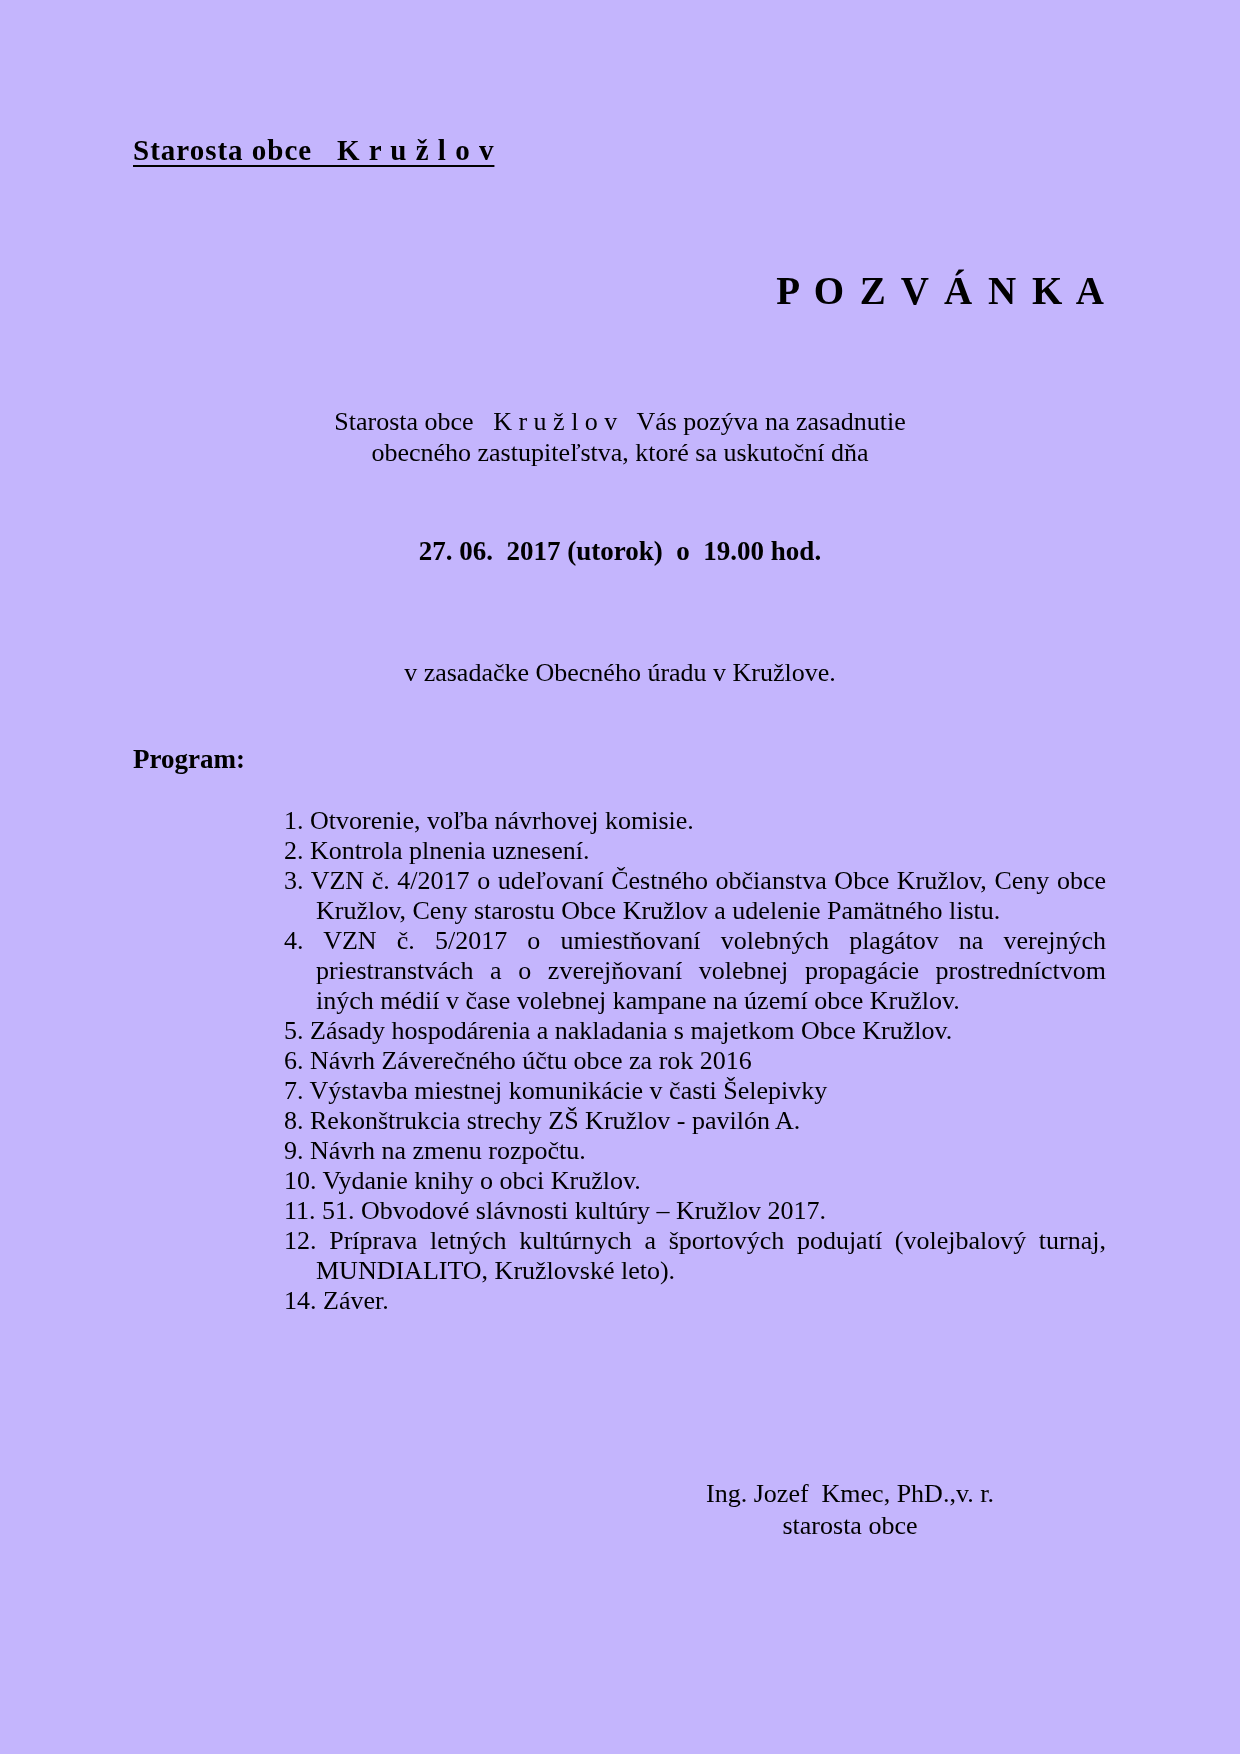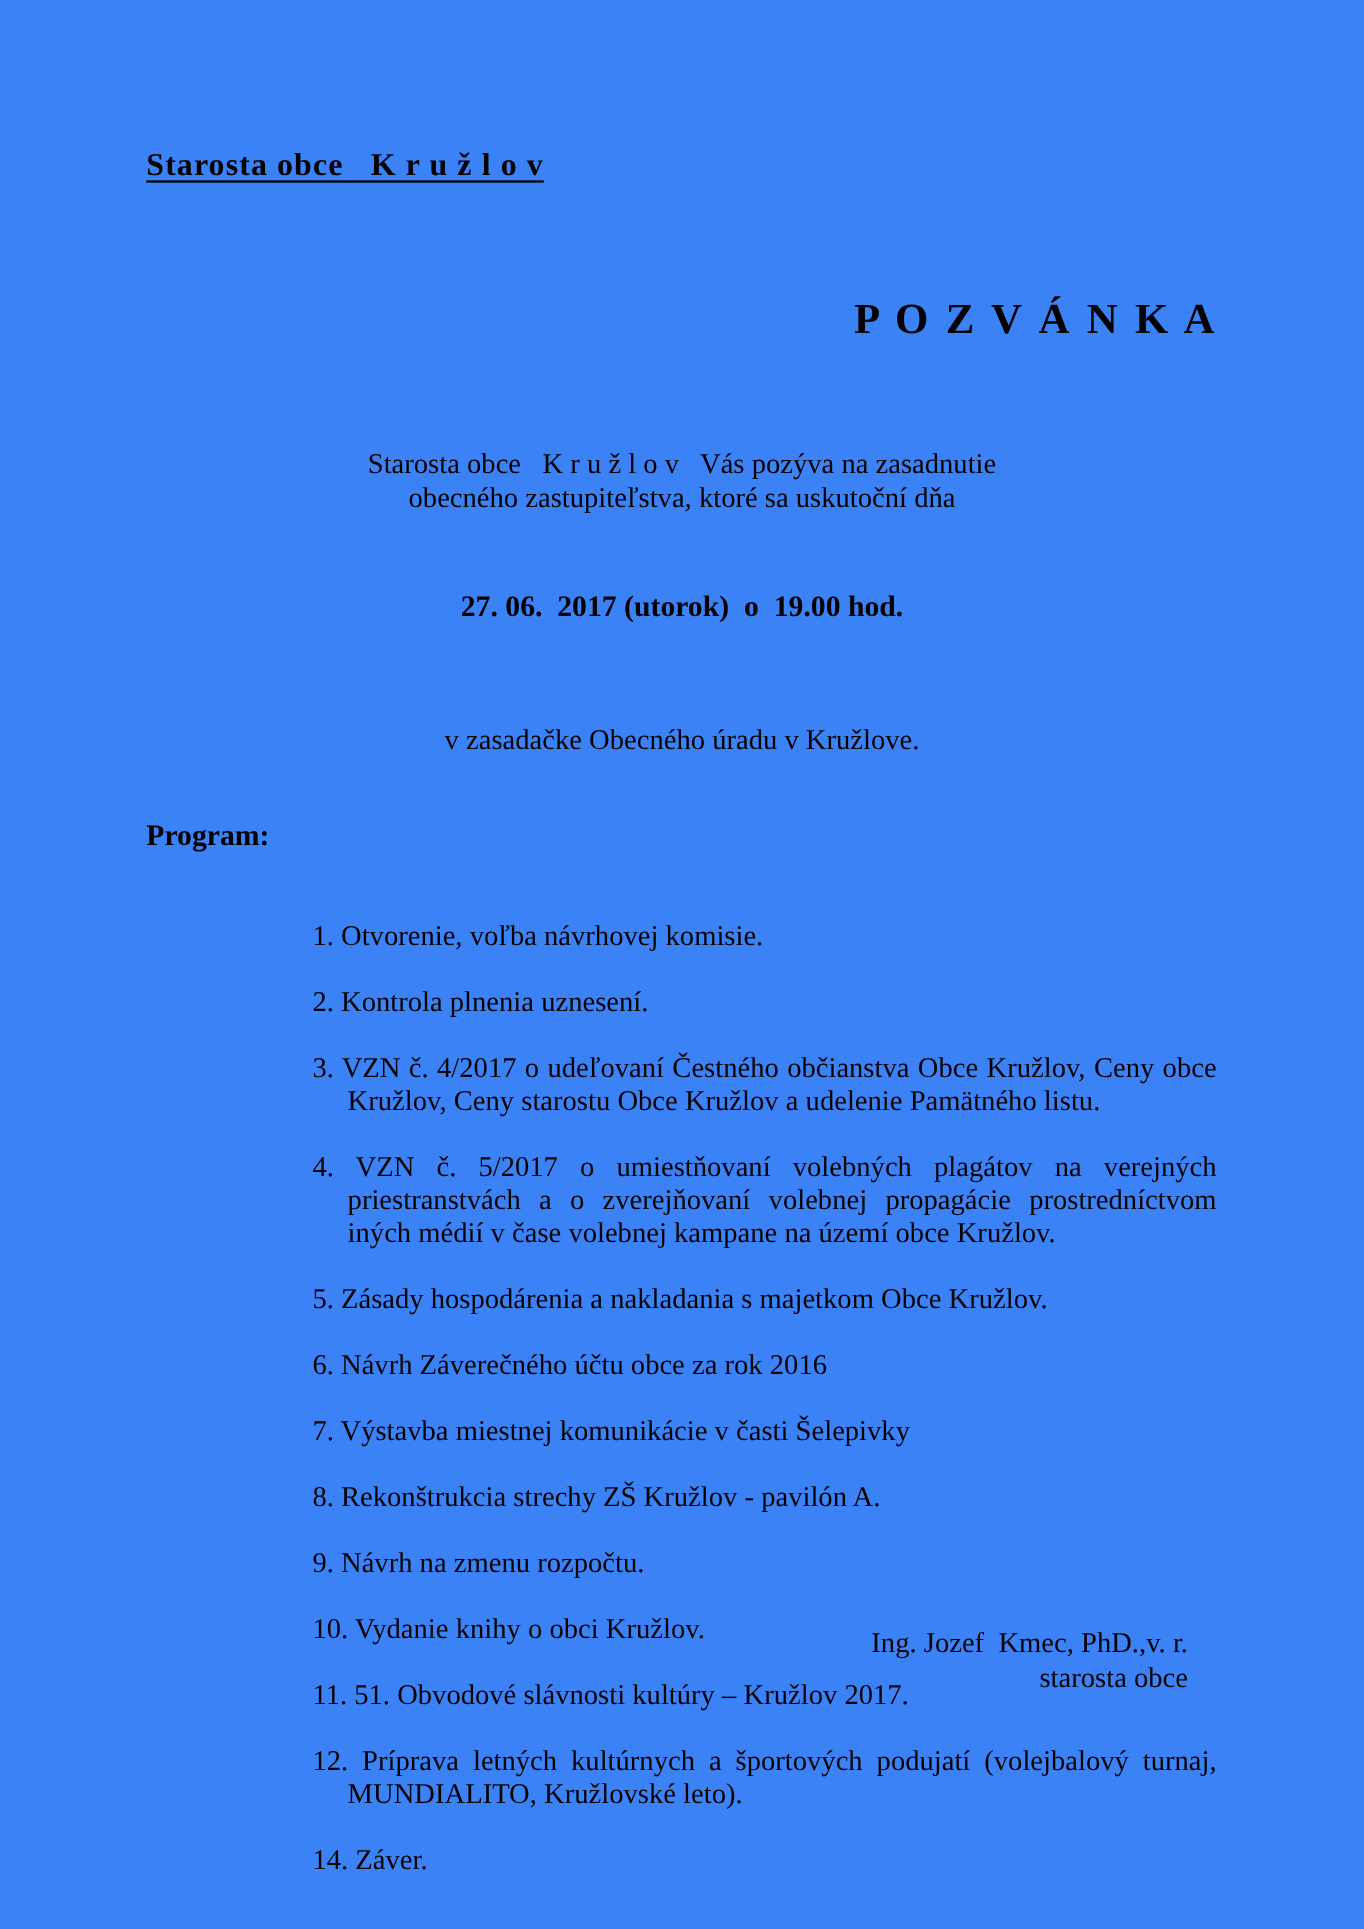--- a/index.html
+++ b/index.html
@@ -1,21 +1,21 @@
 <!DOCTYPE html>
 <html><head>
 <meta charset="utf-8">
 <style>
   * { margin: 0; padding: 0; box-sizing: border-box; }
   html, body { background: #9b9b9b; }
   .page {
     position: relative;
     width: 1240px;
     height: 1754px;
-    background: #3b82f6;
+    background: #c4b5fd;
     color: #000000;
     font-family: "Liberation Serif", "DejaVu Serif", serif;
     overflow: hidden;
     margin: 0 auto;
   }
   .pre { white-space: pre-wrap; }
 
   .doc-header {
     position: absolute;
     left: 133px;
@@ -74,29 +74,28 @@
     left: 284px;
     top: 806px;
     width: 822px;
     font-size: 26px;
     line-height: 30px;
   }
   .program-item {
     padding-left: 32px;
     text-indent: -32px;
     text-align: justify;
-    margin-top: 30px;
   }
   .program-item .num { display: inline; }
   .signature {
     position: absolute;
     left: 620px;
     top: 1478px;
     width: 460px;
-    text-align: right;
+    text-align: center;
     font-size: 26px;
     line-height: 32px;
   }
 </style>
 </head>
 <body>
 
 <div class="page">
 
   <div class="doc-header pre">Starosta obce   K r u ž l o v</div>

